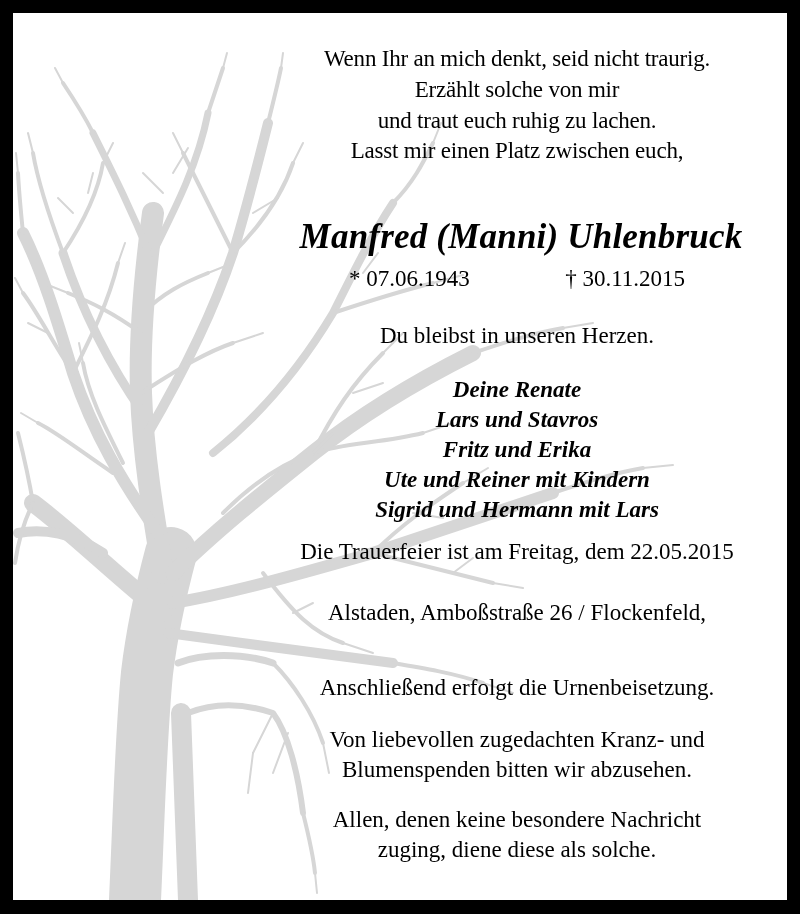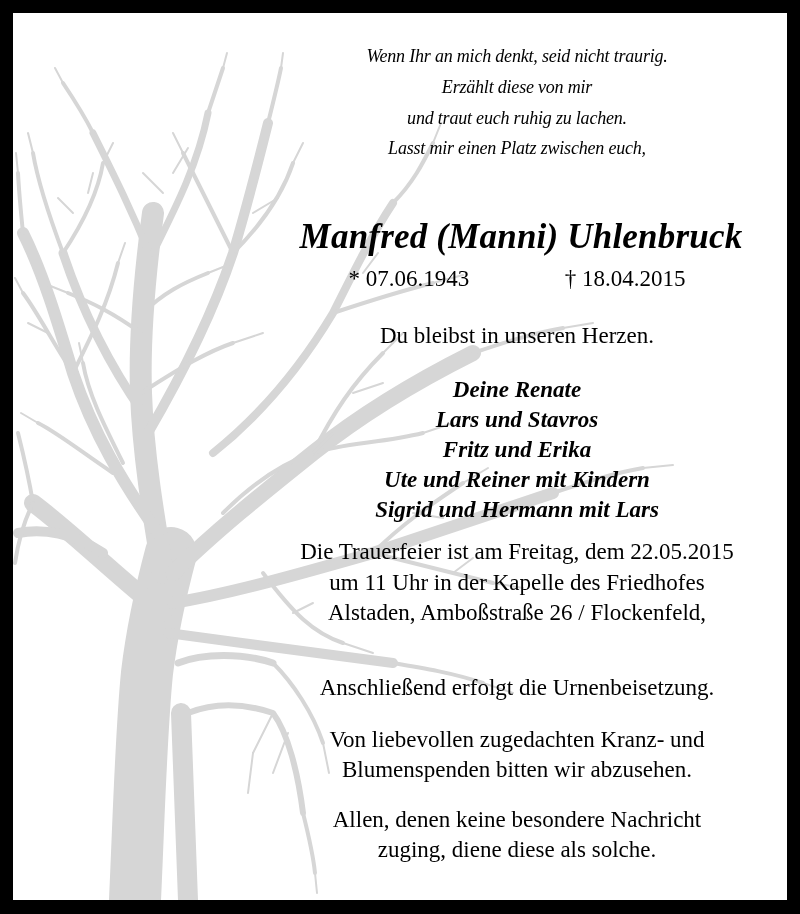--- a/index.html
+++ b/index.html
@@ -40,22 +40,21 @@
       font-family: "Liberation Serif", "DejaVu Serif", serif;
     }
     .line {
       position: absolute;
       left: 0;
       width: 544px;
       white-space: nowrap;
       text-align: center;
     }
     .poem {
-      font-style: italic;
-      font-size: 18px;
+      font-size: 23px;
       letter-spacing: -0.2px;
     }
     .name {
       font-style: italic;
       font-weight: bold;
       font-size: 35px;
       letter-spacing: 0.2px;
       left: 4px;
     }
     .dates {
@@ -175,42 +174,41 @@
           <path d="M350 260 L365 240"></path>
         <path d="M60 200 L45 185"></path>
           <path d="M75 180 L80 160"></path>
       </g>
     </g>
   </svg>
 
   <div class="content">
 
     <div class="line poem" style="top:33px">Wenn Ihr an mich denkt, seid nicht traurig.</div>
-    <div class="line poem" style="top:64px">Erzählt diese von mir</div>
+    <div class="line poem" style="top:64px">Erzählt solche von mir</div>
     <div class="line poem" style="top:95px">und traut euch ruhig zu lachen.</div>
     <div class="line poem" style="top:125px">Lasst mir einen Platz zwischen euch,</div>
 
     <div class="line name" style="top:204px">Manfred (Manni) Uhlenbruck</div>
 
     <div class="line dates" style="top:253px">
       <span>* 07.06.1943</span>
       <span style="width:84px"></span>
-      <span>† 18.04.2015</span>
+      <span>† 30.11.2015</span>
     </div>
 
     <div class="line normal" style="top:310px">Du bleibst in unseren Herzen.</div>
 
     <div class="line family" style="top:364px">Deine Renate</div>
     <div class="line family" style="top:394px">Lars und Stavros</div>
     <div class="line family" style="top:424px">Fritz und Erika</div>
     <div class="line family" style="top:484px">Sigrid und Hermann mit Lars</div>
     <div class="line family" style="top:454px">Ute und Reiner mit Kindern</div>
 
     <div class="line normal" style="top:526px">Die Trauerfeier ist am Freitag, dem 22.05.2015</div>
-    <div class="line normal" style="top:557px">um 11 Uhr in der Kapelle des Friedhofes</div>
     <div class="line normal" style="top:587px">Alstaden, Amboßstraße 26 / Flockenfeld,</div>
 
     <div class="line normal" style="top:662px">Anschließend erfolgt die Urnenbeisetzung.</div>
 
     <div class="line normal" style="top:714px">Von liebevollen zugedachten Kranz- und</div>
     <div class="line normal" style="top:744px">Blumenspenden bitten wir abzusehen.</div>
 
     <div class="line normal" style="top:794px">Allen, denen keine besondere Nachricht</div>
     <div class="line normal" style="top:824px">zuging, diene diese als solche.</div>
   </div>

